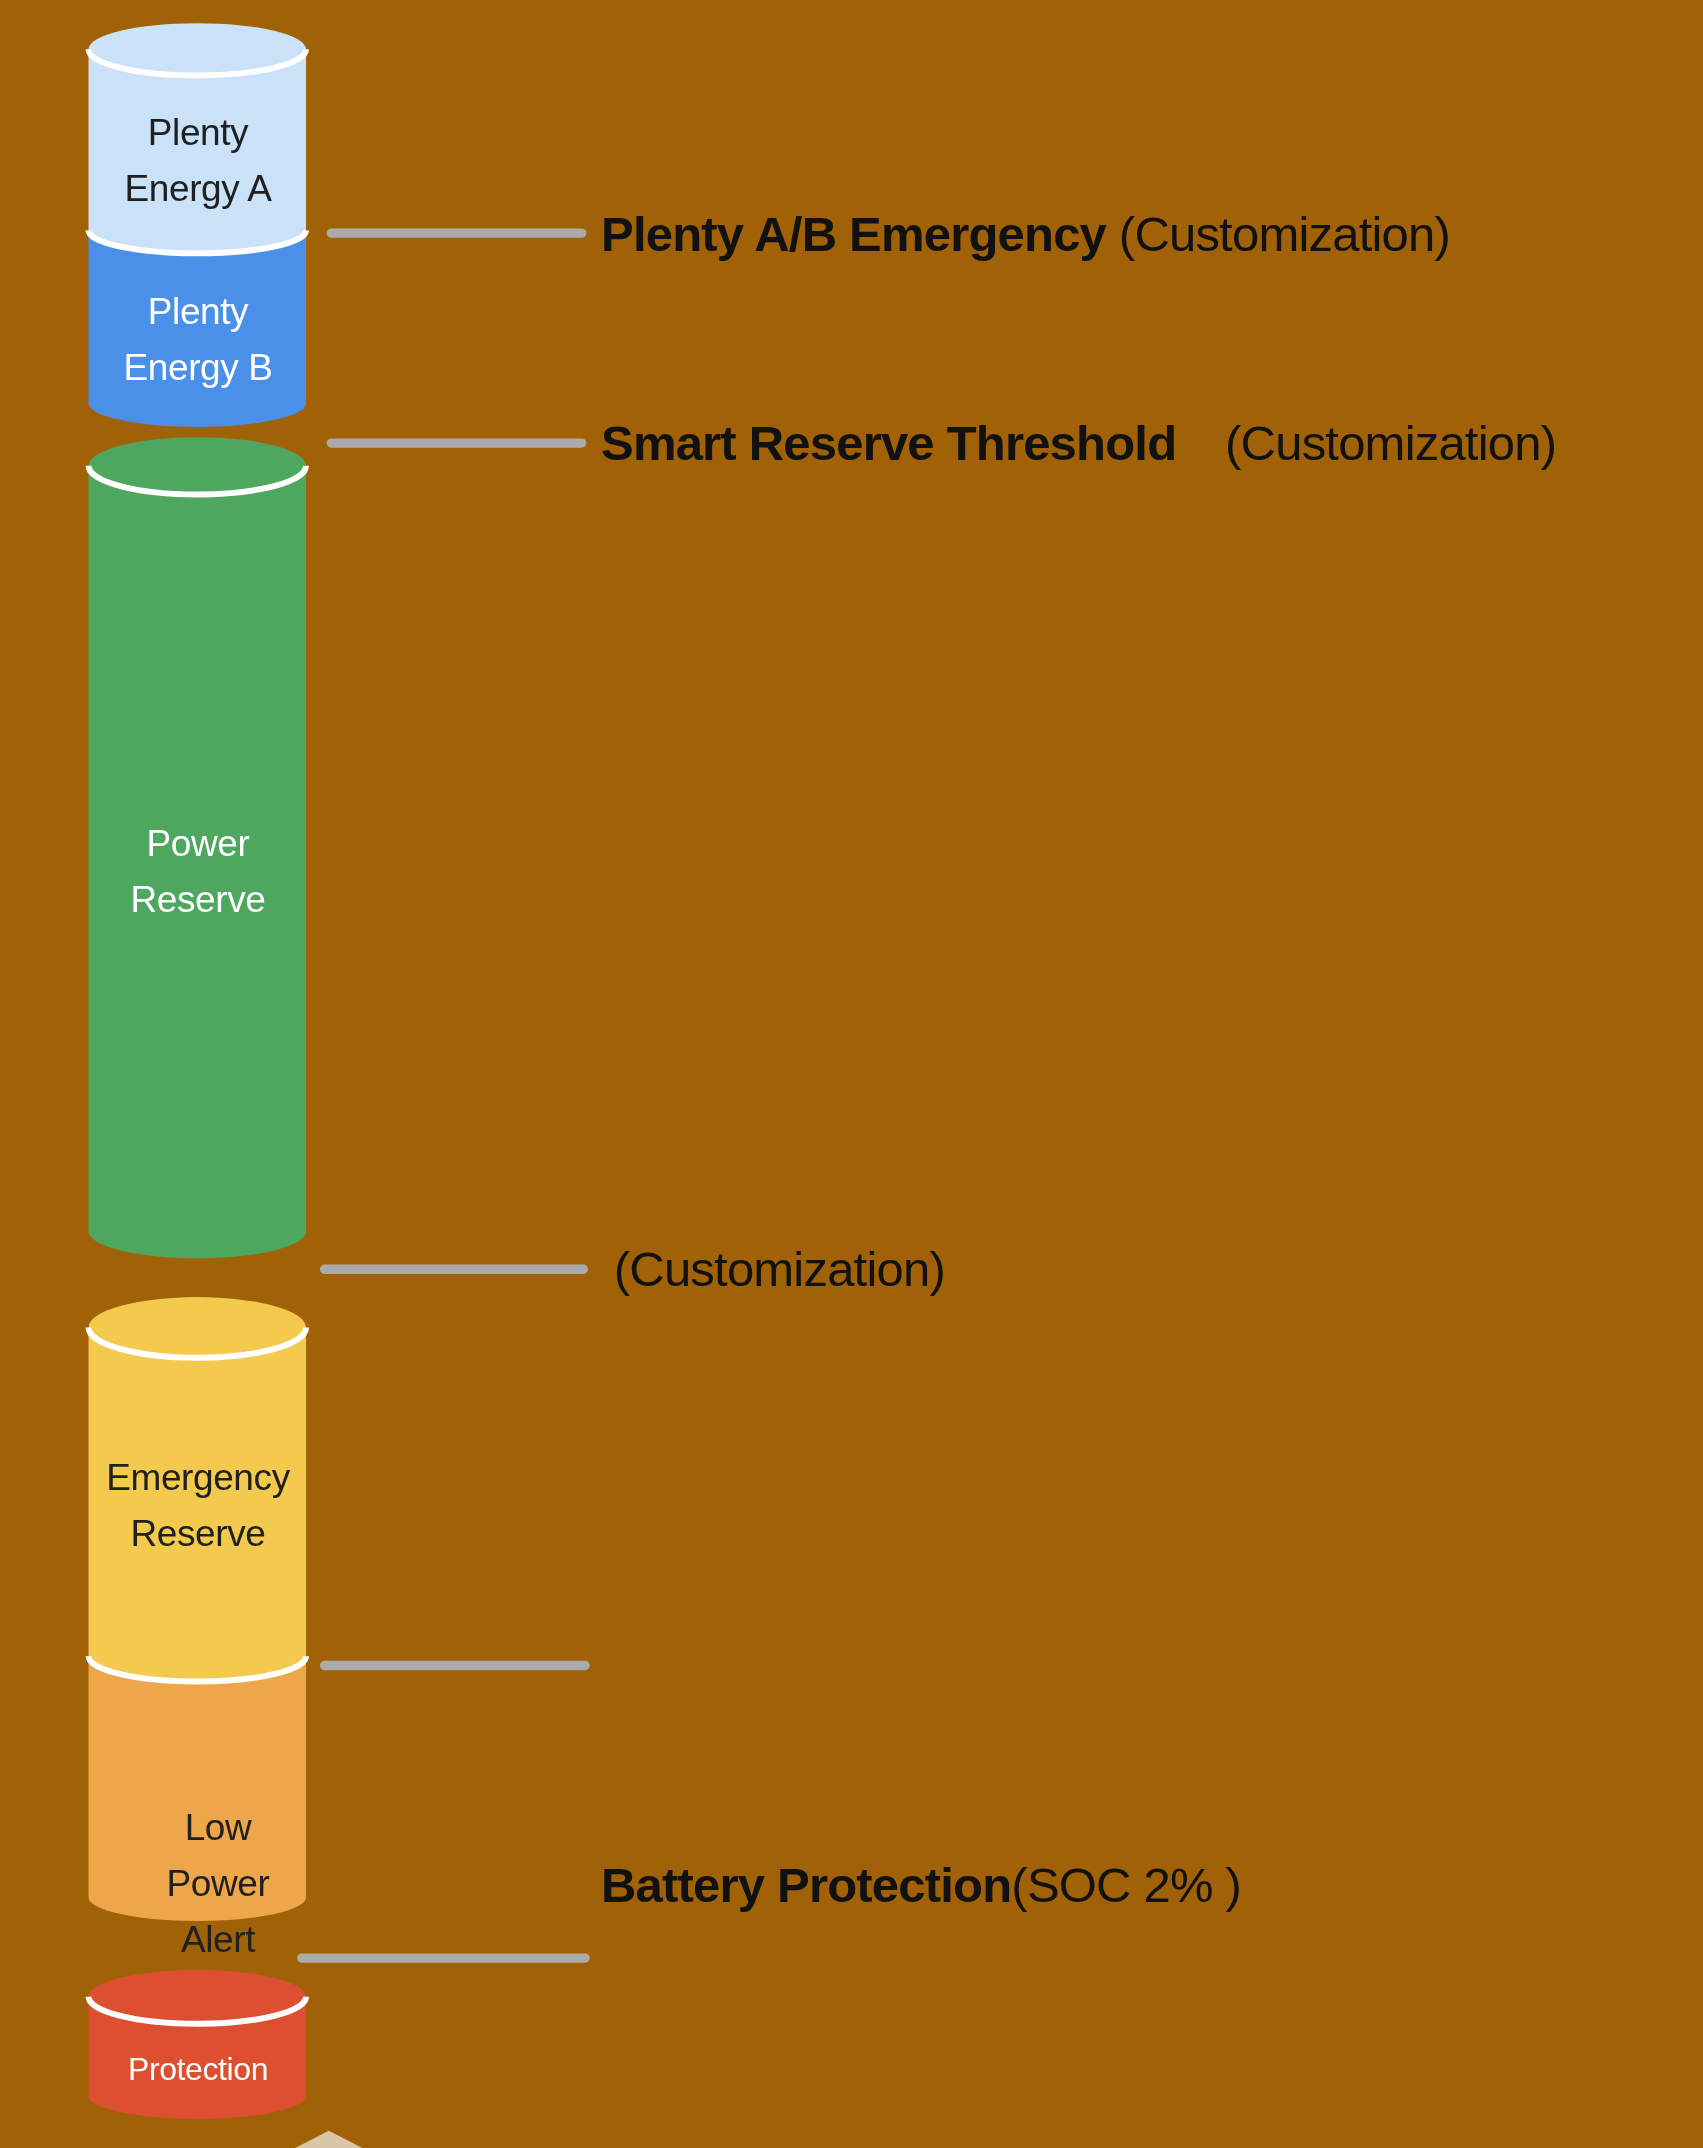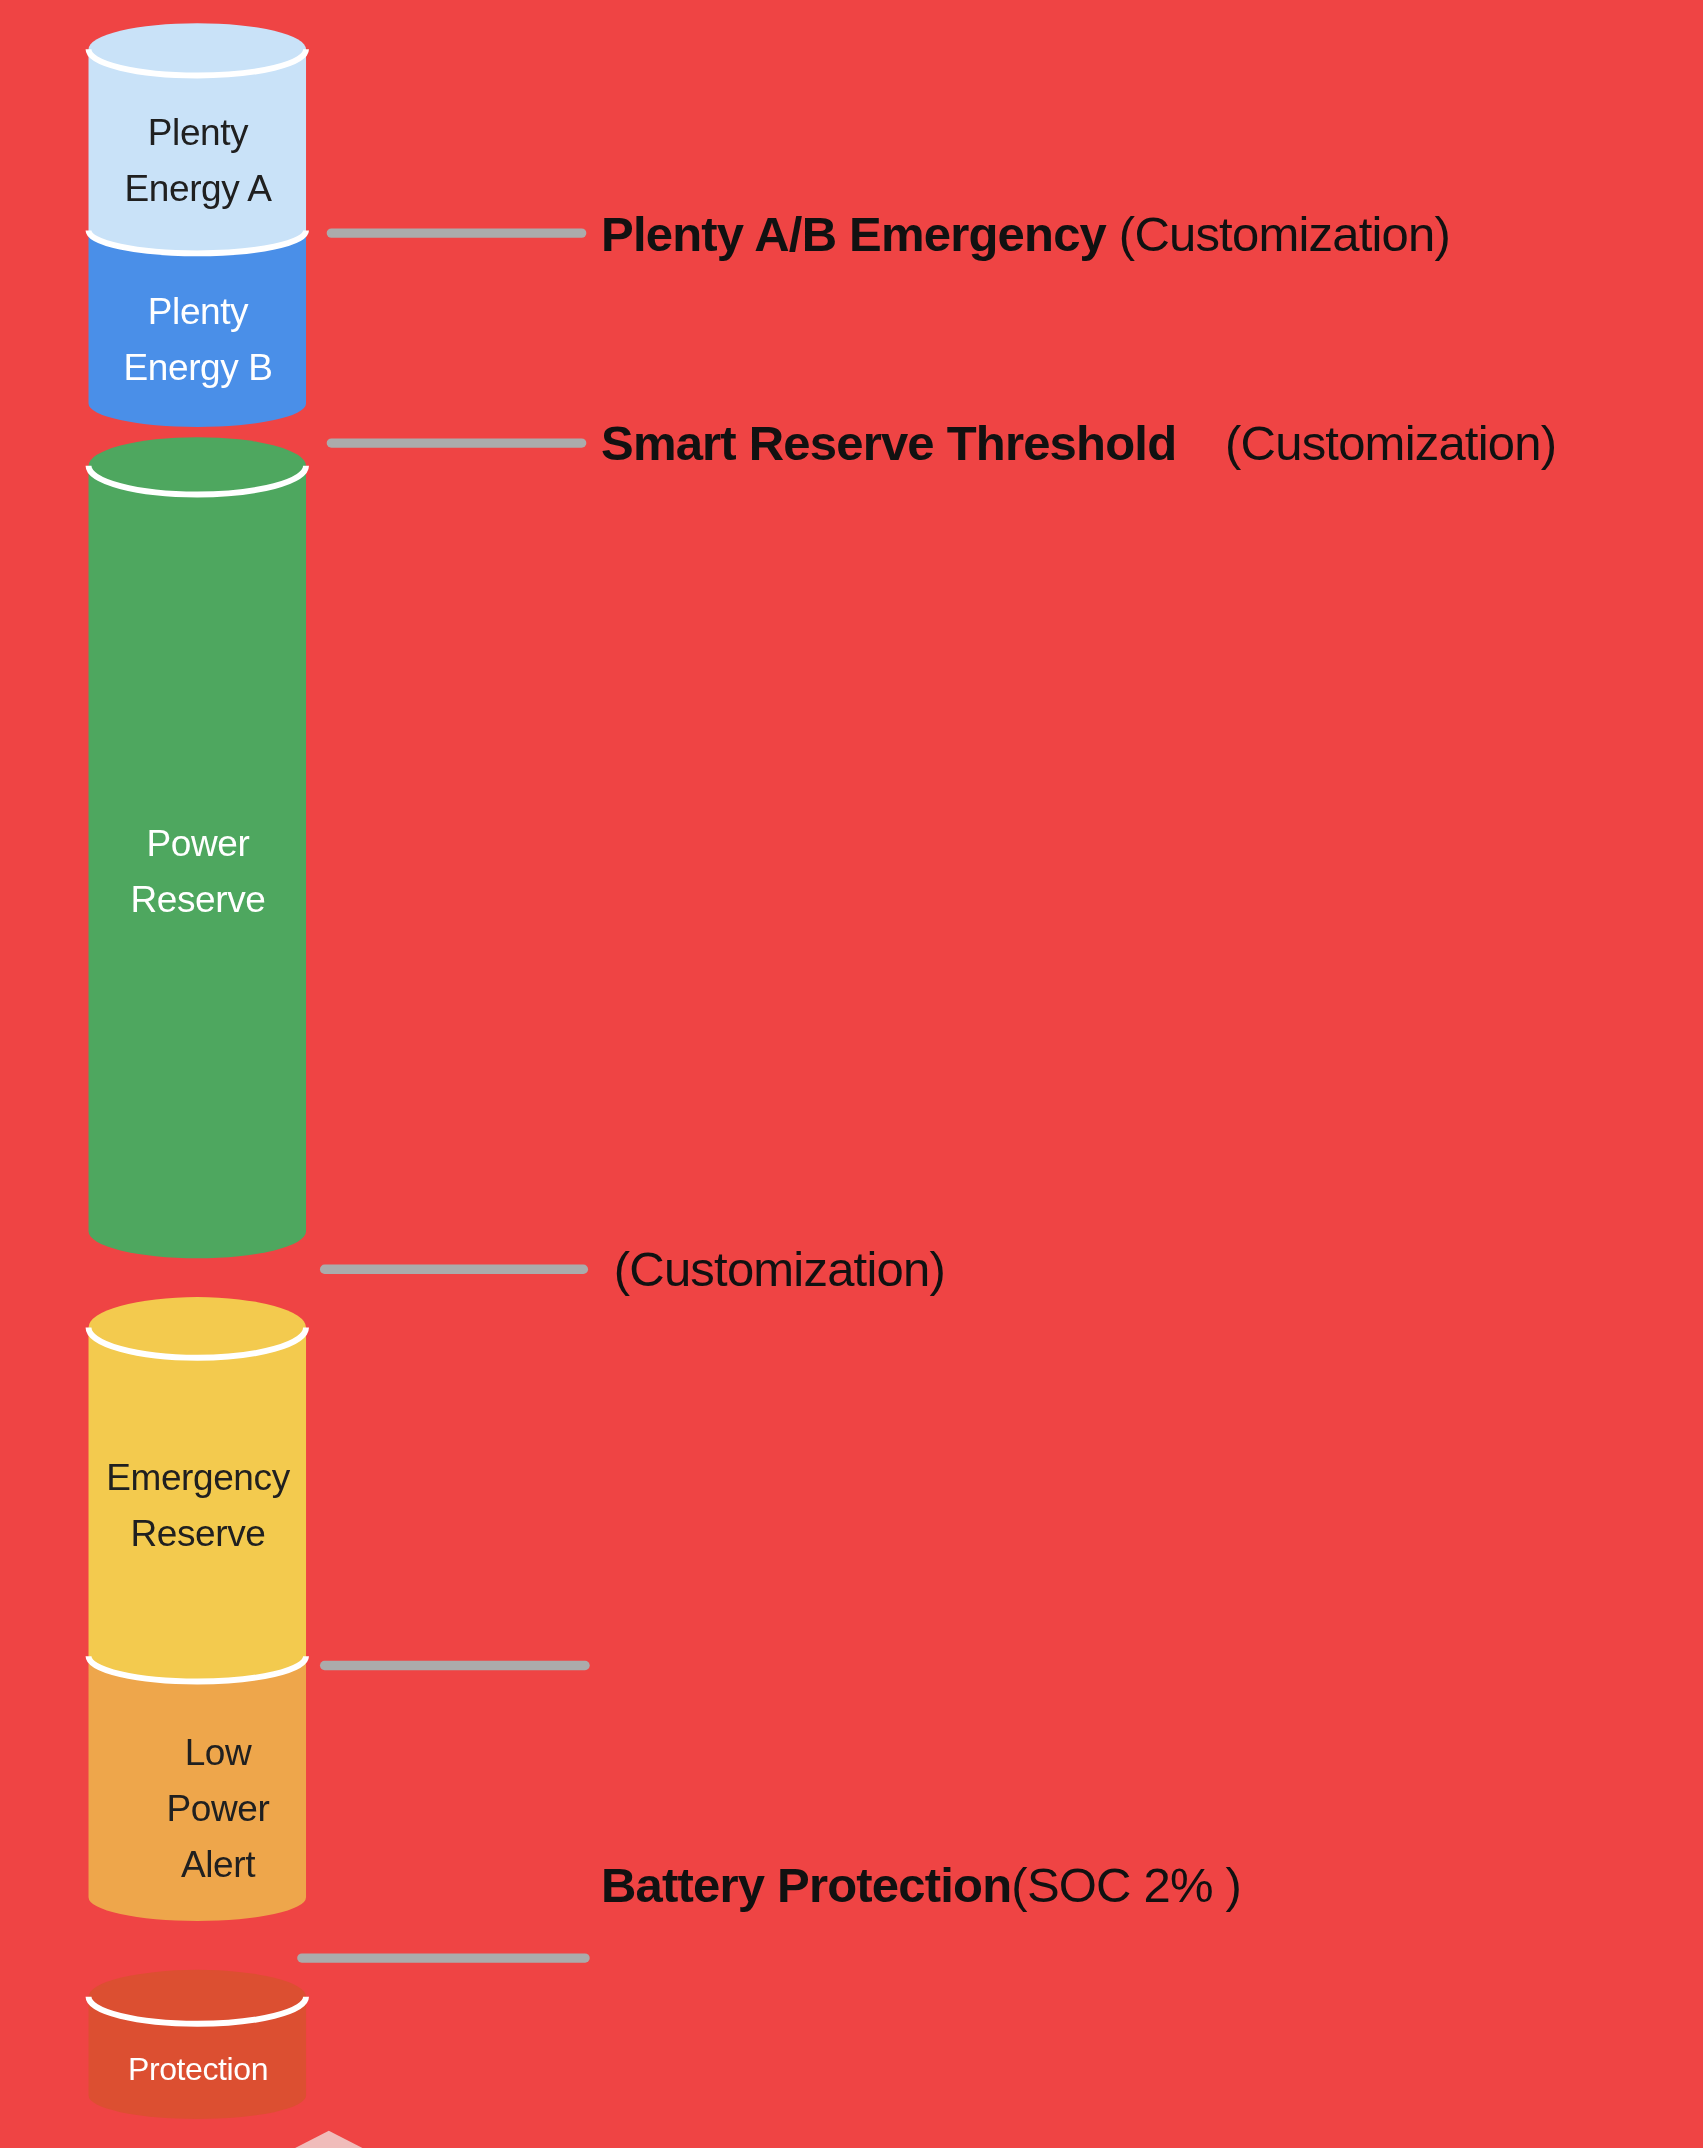--- a/index.html
+++ b/index.html
@@ -1,20 +1,20 @@
 <!DOCTYPE html>
 <html style="font-size:13.5px"><head>
 <meta charset="utf-8">
 <style>
   html, body { margin: 0; padding: 0; background: #ffffff; }
   .canvas {
     position: relative;
     width: 1703px;
     height: 2149px;
-    background: #ef4444;
+    background: #a16207;
     overflow: hidden;
     font-family: "Liberation Sans", sans-serif;
   }
   .canvas svg { position: absolute; left: 0; top: 0; }
 
   
   .cyl-label {
     position: absolute;
     left: 89px;
     width: 218px;
@@ -46,21 +46,21 @@
   .t1 { top: 207px; }
   .t2 { top: 416px; gap: 36px; }
   .t3 { top: 1242px; }
   .t4 { top: 1639px; }
   .t5 { top: 1858px; }
 
   .lbl-plenty-a   { top: 105px; }
   .lbl-plenty-b   { top: 284px; }
   .lbl-smart      { top: 816px; }
   .lbl-emergency  { top: 1450px; }
-  .lbl-low-power  { top: 1725px; padding-left: 20px; }
+  .lbl-low-power  { top: 1800px; padding-left: 20px; }
   .lbl-protection { top: 2041px; }
 </style>
 </head>
 <body>
 
 <div class="canvas">
 
   <svg width="1703" height="2149" viewBox="0 0 2020 2548">
 
     <path d="M105,273 A129,27 0 0 0 363,273 L363,478 A129,28 0 0 1 105,478 Z" fill="#4A8FE8"></path>

